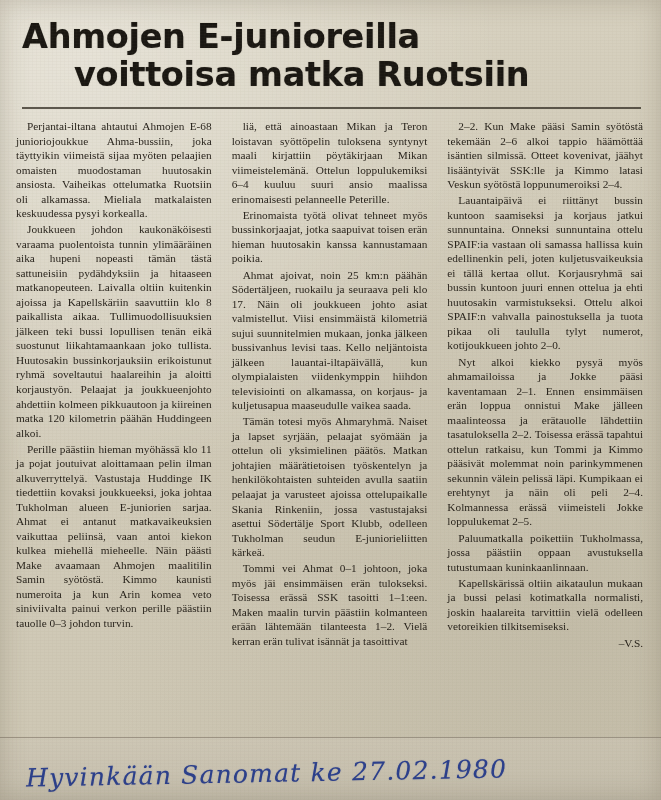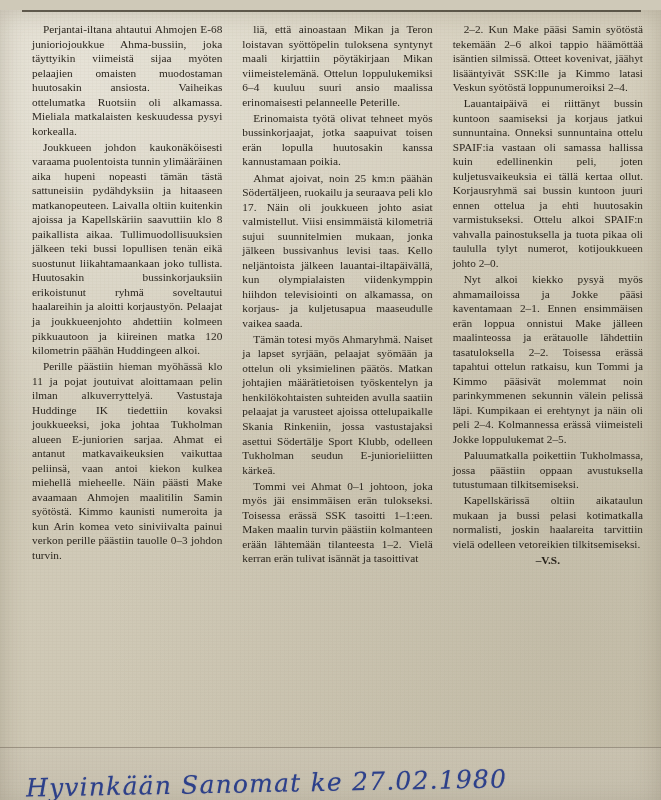--- a/index.html
+++ b/index.html
@@ -54,44 +54,43 @@
   }
   .rule {
     margin: 10px 20px 0 22px;
     height: 2px;
     background: #3a342a;
     opacity: 0.8;
   }
   .columns {
     display: flex;
     gap: 20px;
-    padding: 10px 18px 0 32px;
+    padding: 10px 18px 0 16px;
     box-sizing: border-box;
   }
   .col {
     flex: 1 1 0;
     font-size: 11.3px;
     line-height: 1.285;
     color: #241f18;
     text-align: justify;
     hyphens: auto;
     -webkit-hyphens: auto;
   }
   .col p {
     margin: 0 0 0.15em 0;
     text-indent: 11px;
   }
   .col p.first {
     text-indent: 11px;
   }
   .signature {
-    text-align: center;
+    text-align: right;
     font-size: 11.3px;
     margin-top: 2px;
-    font-weight: bold;
   }
   .handwriting-area {
     position: absolute;
     left: 0;
     right: 0;
     bottom: 0;
     height: 62px;
     border-top: 1px solid rgba(80,70,55,0.35);
     background: linear-gradient(180deg, rgba(205,198,182,0.55) 0%, rgba(196,189,172,0.85) 100%);
   }
@@ -113,44 +112,50 @@
     inset: 0;
     pointer-events: none;
     box-shadow: inset 0 0 26px rgba(110,100,78,0.30);
   }
 </style>
 </head>
 <body>
 
 <div class="clipping">
 
+  <div class="headline-block">
+    <h1 class="headline">
+      <span>Ahmojen E-junioreilla</span>
+      <span class="line2">voittoisa matka Ruotsiin</span>
+    </h1>
+  </div>
 
   <div class="rule"></div>
 
   <div class="columns">
 
     <div class="col">
       <p class="first">Perjantai-iltana ahtautui Ahmojen E-68 junioriojoukkue Ahma-bussiin, joka täyttyikin viimeistä sijaa myöten pelaajien omaisten muodostaman huutosakin ansiosta. Vaiheikas ottelumatka Ruotsiin oli alkamassa. Mieliala matkalaisten keskuudessa pysyi korkealla.</p>
       <p>Joukkueen johdon kaukonäköisesti varaama puolentoista tunnin ylimääräinen aika hupeni nopeasti tämän tästä sattuneisiin pydähdyksiin ja hitaaseen matkanopeuteen. Laivalla oltiin kuitenkin ajoissa ja Kapellskäriin saavuttiin klo 8 paikallista aikaa. Tullimuodollisuuksien jälkeen teki bussi lopullisen tenän eikä suostunut liikahtamaankaan joko tullista. Huutosakin bussinkorjauksiin erikoistunut ryhmä soveltautui haalareihin ja aloitti korjaustyön. Pelaajat ja joukkueenjohto ahdettiin kolmeen pikkuautoon ja kiireinen matka 120 kilometrin päähän Huddingeen alkoi.</p>
       <p>Perille päästiin hieman myöhässä klo 11 ja pojat joutuivat aloittamaan pelin ilman alkuverryttelyä. Vastustaja Huddinge IK tiedettiin kovaksi joukkueeksi, joka johtaa Tukholman alueen E-juniorien sarjaa. Ahmat ei antanut matkavaikeuksien vaikuttaa peliinsä, vaan antoi kiekon kulkea miehellä mieheelle. Näin päästi Make avaamaan Ahmojen maalitilin Samin syötöstä. Kimmo kaunisti numeroita ja kun Arin komea veto siniviivalta painui verkon perille päästiin tauolle 0–3 johdon turvin.</p>
     </div>
 
     <div class="col">
       <p>liä, että ainoastaan Mikan ja Teron loistavan syöttöpelin tuloksena syntynyt maali kirjattiin pöytäkirjaan Mikan viimeistelemänä. Ottelun loppulukemiksi 6–4 kuuluu suuri ansio maalissa erinomaisesti pelanneelle Peterille.</p>
-      <p>Erinomaista työtä olivat tehneet myös bussinkorjaajat, jotka saapuivat toisen erän lopulla huutosakin kanssa kannustamaan poikia.</p>
+      <p>Erinomaista työtä olivat tehneet myös bussinkorjaajat, jotka saapuivat toisen erän hieman huutosakin kanssa kannustamaan poikia.</p>
       <p>Ahmat ajoivat, noin 25 km:n päähän Södertäljeen, ruokailu ja seuraava peli klo 17. Näin oli joukkueen johto asiat valmistellut. Viisi ensimmäistä kilometriä sujui suunnitelmien mukaan, jonka jälkeen bussivanhus levisi taas. Kello neljäntoista jälkeen lauantai-iltapäivällä, kun olympialaisten viidenkymppin hiihdon televisiointi on alkamassa, on korjaus- ja kuljetusapua maaseudulle vaikea saada.</p>
       <p>Tämän totesi myös Ahmaryhmä. Naiset ja lapset syrjään, pelaajat syömään ja ottelun oli yksimielinen päätös. Matkan johtajien määrätietoisen työskentelyn ja henkilökohtaisten suhteiden avulla saatiin pelaajat ja varusteet ajoissa ottelupaikalle Skania Rinkeniin, jossa vastustajaksi asettui Södertälje Sport Klubb, odelleen Tukholman seudun E-juniorieliitten kärkeä.</p>
       <p>Tommi vei Ahmat 0–1 johtoon, joka myös jäi ensimmäisen erän tulokseksi. Toisessa erässä SSK tasoitti 1–1:een. Maken maalin turvin päästiin kolmanteen erään lähtemään tilanteesta 1–2. Vielä kerran erän tulivat isännät ja tasoittivat</p>
     </div>
 
     <div class="col">
       <p>2–2. Kun Make pääsi Samin syötöstä tekemään 2–6 alkoi tappio häämöttää isäntien silmissä. Otteet kovenivat, jäähyt lisääntyivät SSK:lle ja Kimmo latasi Veskun syötöstä loppunumeroiksi 2–4.</p>
       <p>Lauantaipäivä ei riittänyt bussin kuntoon saamiseksi ja korjaus jatkui sunnuntaina. Onneksi sunnuntaina ottelu SPAIF:ia vastaan oli samassa hallissa kuin edellinenkin peli, joten kuljetusvaikeuksia ei tällä kertaa ollut. Korjausryhmä sai bussin kuntoon juuri ennen ottelua ja ehti huutosakin varmistukseksi. Ottelu alkoi SPAIF:n vahvalla painostuksella ja tuota pikaa oli taululla tylyt numerot, kotijoukkueen johto 2–0.</p>
       <p>Nyt alkoi kiekko pysyä myös ahmamailoissa ja Jokke pääsi kaventamaan 2–1. Ennen ensimmäisen erän loppua onnistui Make jälleen maalinteossa ja erätauolle lähdettiin tasatuloksella 2–2. Toisessa erässä tapahtui ottelun ratkaisu, kun Tommi ja Kimmo pääsivät molemmat noin parinkymmenen sekunnin välein pelissä läpi. Kumpikaan ei erehtynyt ja näin oli peli 2–4. Kolmannessa erässä viimeisteli Jokke loppulukemat 2–5.</p>
-      <p>Paluumatkalla poikettiin Tukholmassa, jossa päästiin oppaan avustuksella tutustumaan tilkitsemiseksi.</p>
+      <p>Paluumatkalla poikettiin Tukholmassa, jossa päästiin oppaan avustuksella tutustumaan kuninkaanlinnaan.</p>
       <p>Kapellskärissä oltiin aikataulun mukaan ja bussi pelasi kotimatkalla normalisti, joskin haalareita tarvittiin vielä odelleen vetoreikien tilkitsemiseksi.</p>
       <div class="signature">–V.S.</div>
     </div>
 
   </div>
 
   <div class="handwriting-area">
     <div class="handwriting">Hyvinkään Sanomat ke 27.02.1980</div>
   </div>
 

